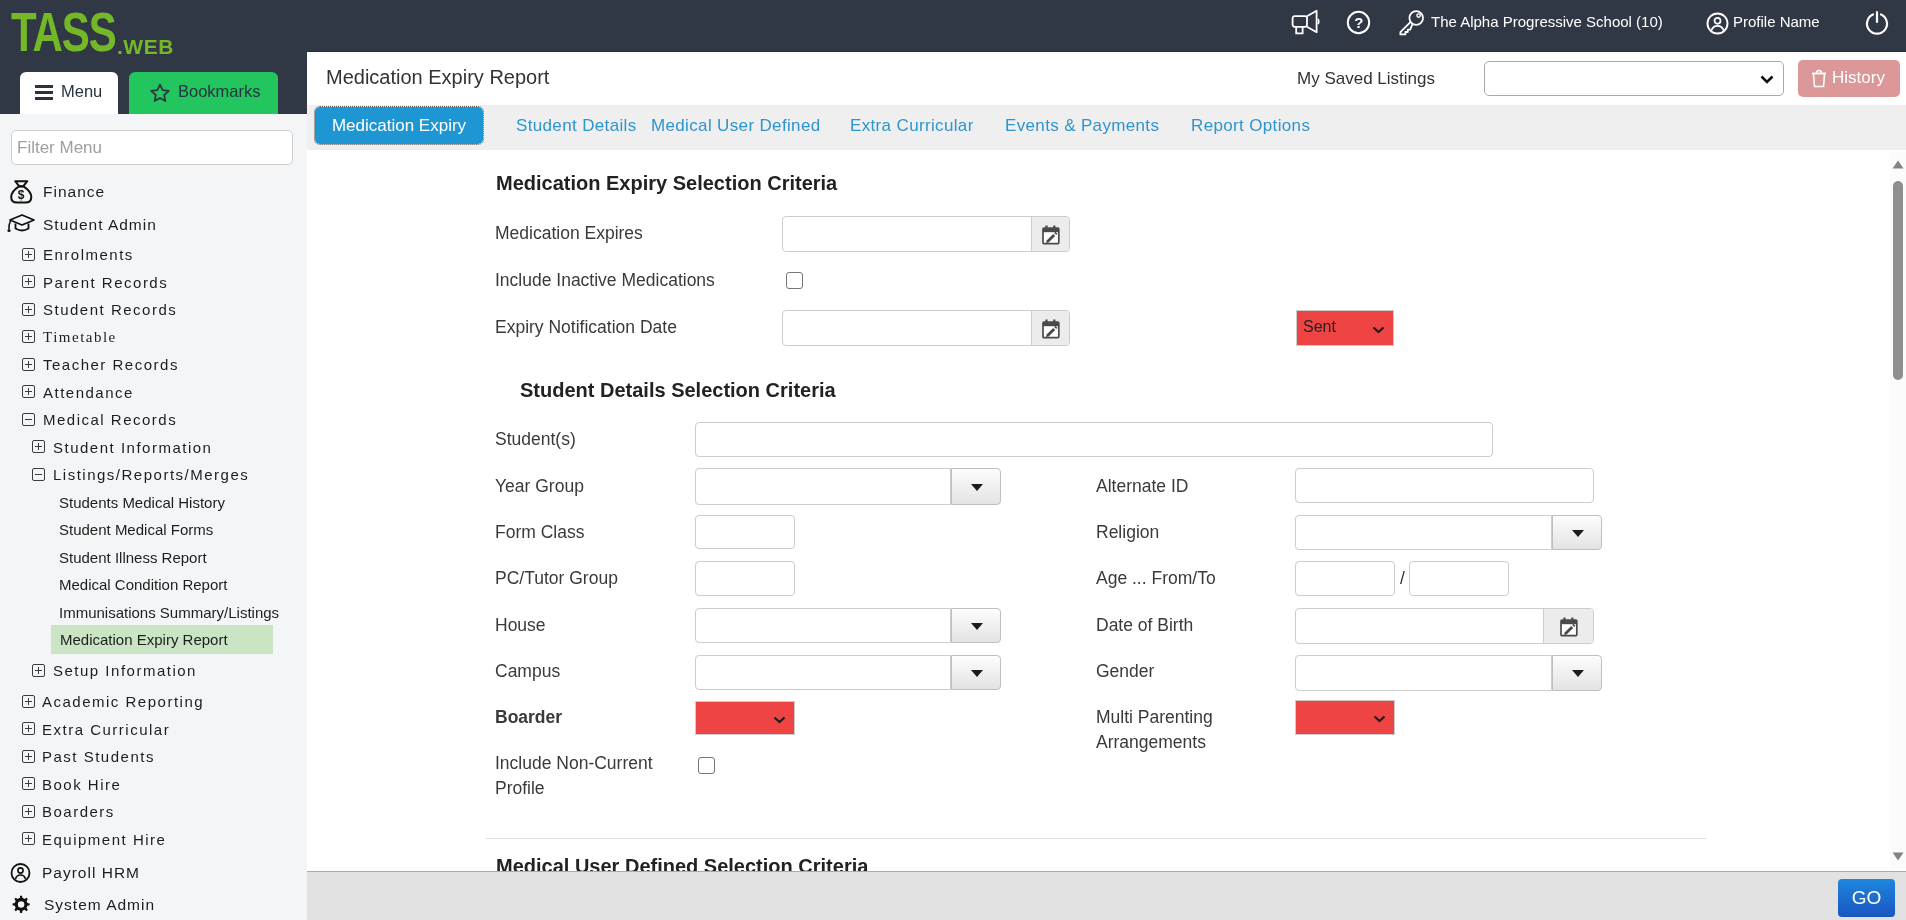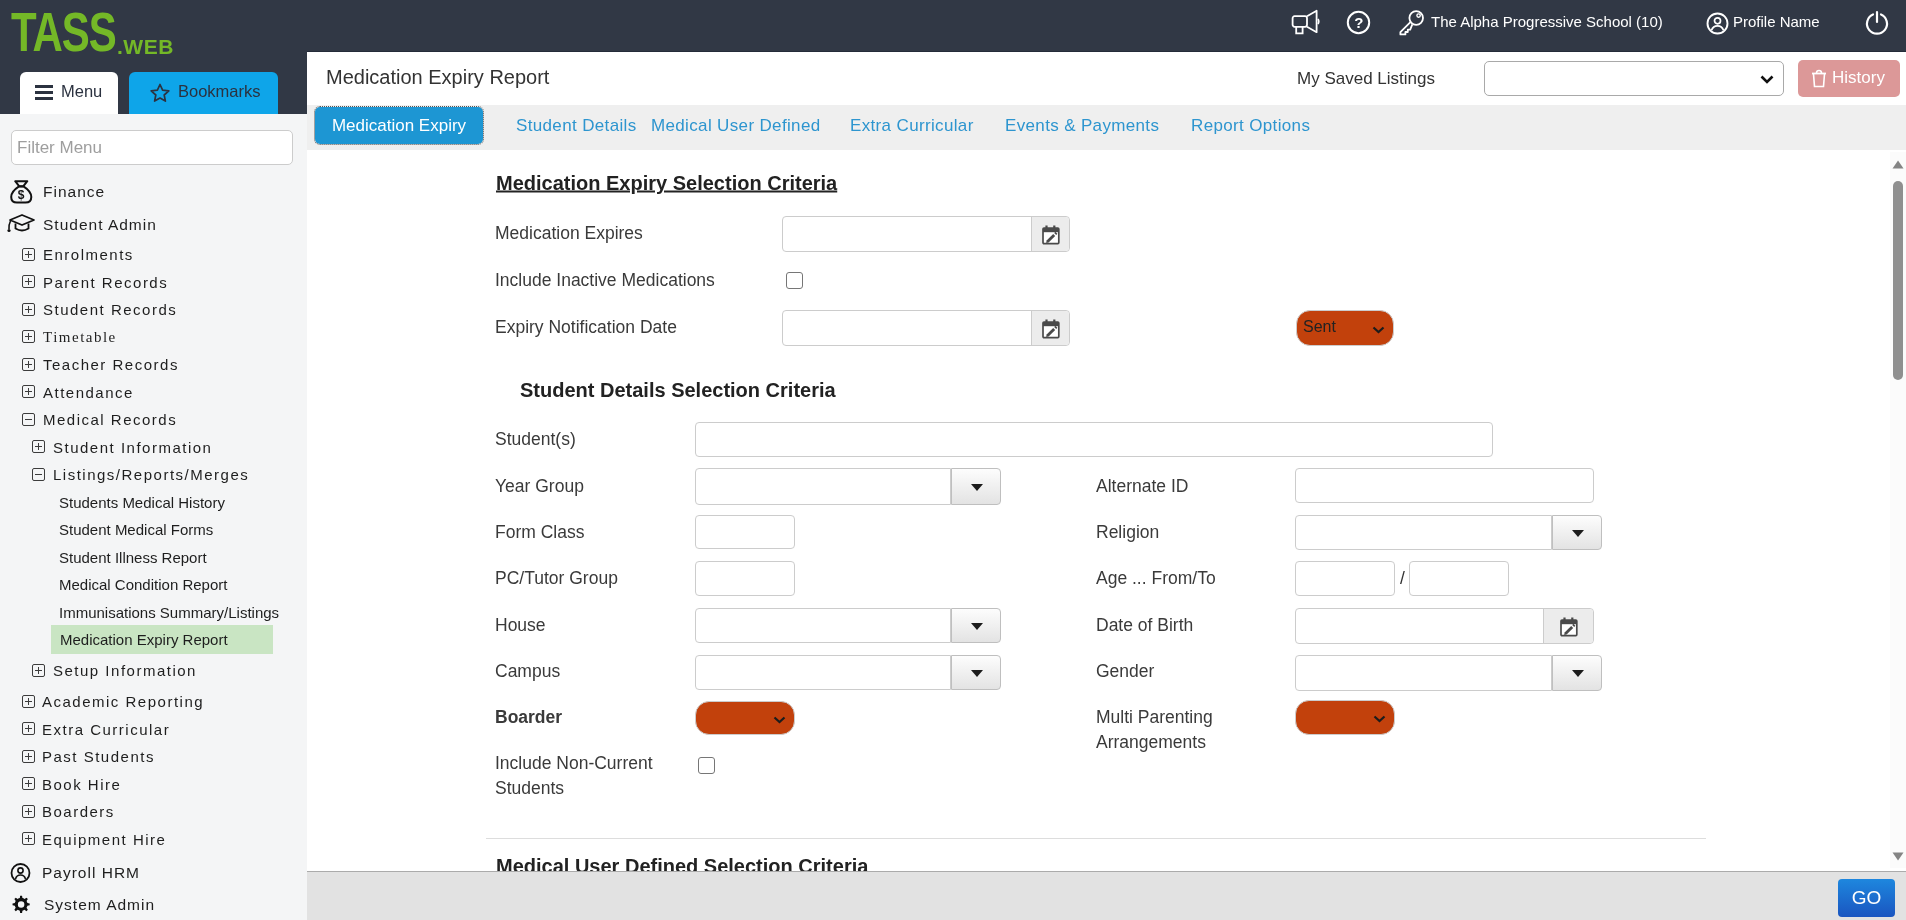--- a/index.html
+++ b/index.html
@@ -8,21 +8,21 @@
 .abs { position:absolute; }
 
 
 #topbar { left:0; top:0; width:1906px; height:51px; background:#313845; }
 #sidehead { left:0; top:51px; width:307px; height:63px; background:#313845; }
 #sidebar { left:0; top:114px; width:307px; height:806px; background:#f4f5f6; }
 .toptext { color:#fff; font-size:15px; white-space:nowrap; }
 
 
 #menutab { left:20px; top:72px; width:98px; height:42px; background:#fff; border-radius:6px 6px 0 0; color:#2b3240; font-size:16.5px; }
-#bmtab { left:129px; top:72px; width:149px; height:42px; background:#0ea5e9; border-radius:6px 6px 0 0; color:#2b3240; font-size:16.5px; }
+#bmtab { left:129px; top:72px; width:149px; height:42px; background:#22c55e; border-radius:6px 6px 0 0; color:#2b3240; font-size:16.5px; }
 #filterbox { left:11px; top:130px; width:282px; height:35px; background:#fff; border:1px solid #ccc; border-radius:5px; color:#9e9e9e; font-size:17px; line-height:33px; padding-left:5px; }
 
 .mrow { position:absolute; color:#1e1e1e; font-size:15px; letter-spacing:0; white-space:nowrap; transform:translateY(-50%); }
 .mx { letter-spacing:1.5px; }
 .msec { font-size:15.5px; letter-spacing:1.0px; }
 .micon { position:absolute; transform:translateY(-50%); }
 .pm { position:absolute; width:13px; height:13px; border:1px solid #3c3c3c; border-radius:2px; }
 .pm:before, .pmminus:before { content:""; position:absolute; left:2px; right:2px; top:50%; margin-top:-0.5px; height:1px; background:#3c3c3c; }
 .pmplus:after { content:""; position:absolute; top:2px; bottom:2px; left:50%; margin-left:-0.5px; width:1px; background:#3c3c3c; }
 #mhl { left:51px; top:625px; width:222px; height:29px; background:#c9e5c3; }
@@ -41,21 +41,21 @@
 
 h3.sect { position:absolute; color:#222; font-size:20px; font-weight:bold; font-family:"Liberation Sans", sans-serif; transform:translateY(-50%); white-space:nowrap; }
 .flabel { position:absolute; color:#3a3a3a; font-size:17.5px; white-space:nowrap; transform:translateY(-50%); }
 .tinput { position:absolute; background:#fff; border:1px solid #ccc; border-radius:4px; }
 .dgroup { position:absolute; border:1px solid #ccc; border-radius:4px; background:#fff; }
 .dbtn { position:absolute; right:0; top:0; bottom:0; width:38px; background:#ececec; border-left:1px solid #ccc; border-radius:0 4px 4px 0; }
 .combo { position:absolute; }
 .combo .cin { position:absolute; left:0; top:0; bottom:0; background:#fff; border:1px solid #ccc; border-radius:4px 0 0 4px; }
 .combo .cbtn { position:absolute; right:0; top:0; bottom:0; background:linear-gradient(#fdfdfd,#e3e3e3); border:1px solid #bfbfbf; border-radius:0 4px 4px 0; }
 .tri { position:absolute; width:0; height:0; border-left:6px solid transparent; border-right:6px solid transparent; border-top:7px solid #1c1c1c; }
-.fsel { position:absolute; background:#c2410c; border:1px solid #ccc; border-radius:14px; }
+.fsel { position:absolute; background:#ef4444; border:1px solid #ccc; border-radius:0; }
 .chk { position:absolute; width:17px; height:17px; background:#fff; border:1.8px solid #767676; border-radius:3px; }
 .chev { position:absolute; }
 
 #hr1 { left:486px; top:838px; width:1220px; height:1px; background:#ddd; }
 
 
 #footer { left:307px; top:871px; width:1599px; height:49px; background:#e2e2e2; border-top:1px solid #ababab; }
 #gobtn { left:1838px; top:879px; width:57px; height:38px; background:linear-gradient(#1e87de,#1a55c0); border-radius:4px; color:#fff; font-size:19px; line-height:38px; text-align:center; }
 
 
@@ -219,21 +219,21 @@
 
 <div class="abs" id="tabrow"></div>
 <div class="abs" id="activetab">Medication Expiry</div>
 <div class="tablink" style="left:500px;margin-left:16px;">Student Details</div>
 <div class="tablink" style="left:651px;">Medical User Defined</div>
 <div class="tablink" style="left:850px;">Extra Curricular</div>
 <div class="tablink" style="left:1005px;">Events &amp; Payments</div>
 <div class="tablink" style="left:1191px;">Report Options</div>
 
 <div id="formarea">
-  <h3 class="sect" style="left:496px; top:183px;text-decoration:underline;">Medication Expiry Selection Criteria</h3>
+  <h3 class="sect" style="left:496px; top:183px;">Medication Expiry Selection Criteria</h3>
 
   <div class="flabel" style="left:495px; top:233px;">Medication Expires</div>
   <div class="dgroup" style="left:782px; top:216px; width:288px; height:36px;">
     <div class="dbtn">
         <svg style="position:absolute;left:10px;top:8px;" width="18" height="20" viewBox="0 0 18 20">
           <rect x="3.4" y="0.5" width="2.2" height="4" fill="#4a4a4a"></rect>
           <rect x="11.2" y="0.5" width="2.2" height="4" fill="#4a4a4a"></rect>
           <rect x="1" y="3" width="15.8" height="15.6" rx="1" fill="#fff" stroke="#4a4a4a" stroke-width="1.7"></rect>
           <rect x="1" y="3" width="15.8" height="4.2" fill="#4a4a4a"></rect>
           <path d="M4.6 15.6 L11.2 9 L13.2 11 L6.6 17.6 L4.2 18.1 Z" fill="#4a4a4a"></path>
@@ -341,21 +341,21 @@
   </div>
   <div class="flabel" style="left:1096px; top:717px;">Multi Parenting</div>
   <div class="flabel" style="left:1096px; top:742px;">Arrangements</div>
   <div class="fsel" style="left:1295px; top:700px; width:100px; height:35px;">
     <svg class="chev" style="right:8px; top:14px;" width="13" height="8" viewBox="0 0 13 8">
         <path d="M1.5 1.5 L6.5 6 L11.5 1.5" fill="none" stroke="#1c1c1c" stroke-width="2.2"></path>
       </svg>
   </div>
 
   <div class="flabel" style="left:495px; top:763px;">Include Non-Current</div>
-  <div class="flabel" style="left:495px; top:788px;">Students</div>
+  <div class="flabel" style="left:495px; top:788px;">Profile</div>
   <div class="chk" style="left:698px; top:757px;"></div>
 
   <h3 class="sect" style="left:496px; top:866px;">Medical User Defined Selection Criteria</h3>
 </div>
 <div class="abs" id="hr1"></div>
 
 <div class="abs" id="footer"></div>
 <div class="abs" id="gobtn">GO</div>
 
 <div class="abs" id="sbtrack"></div>

